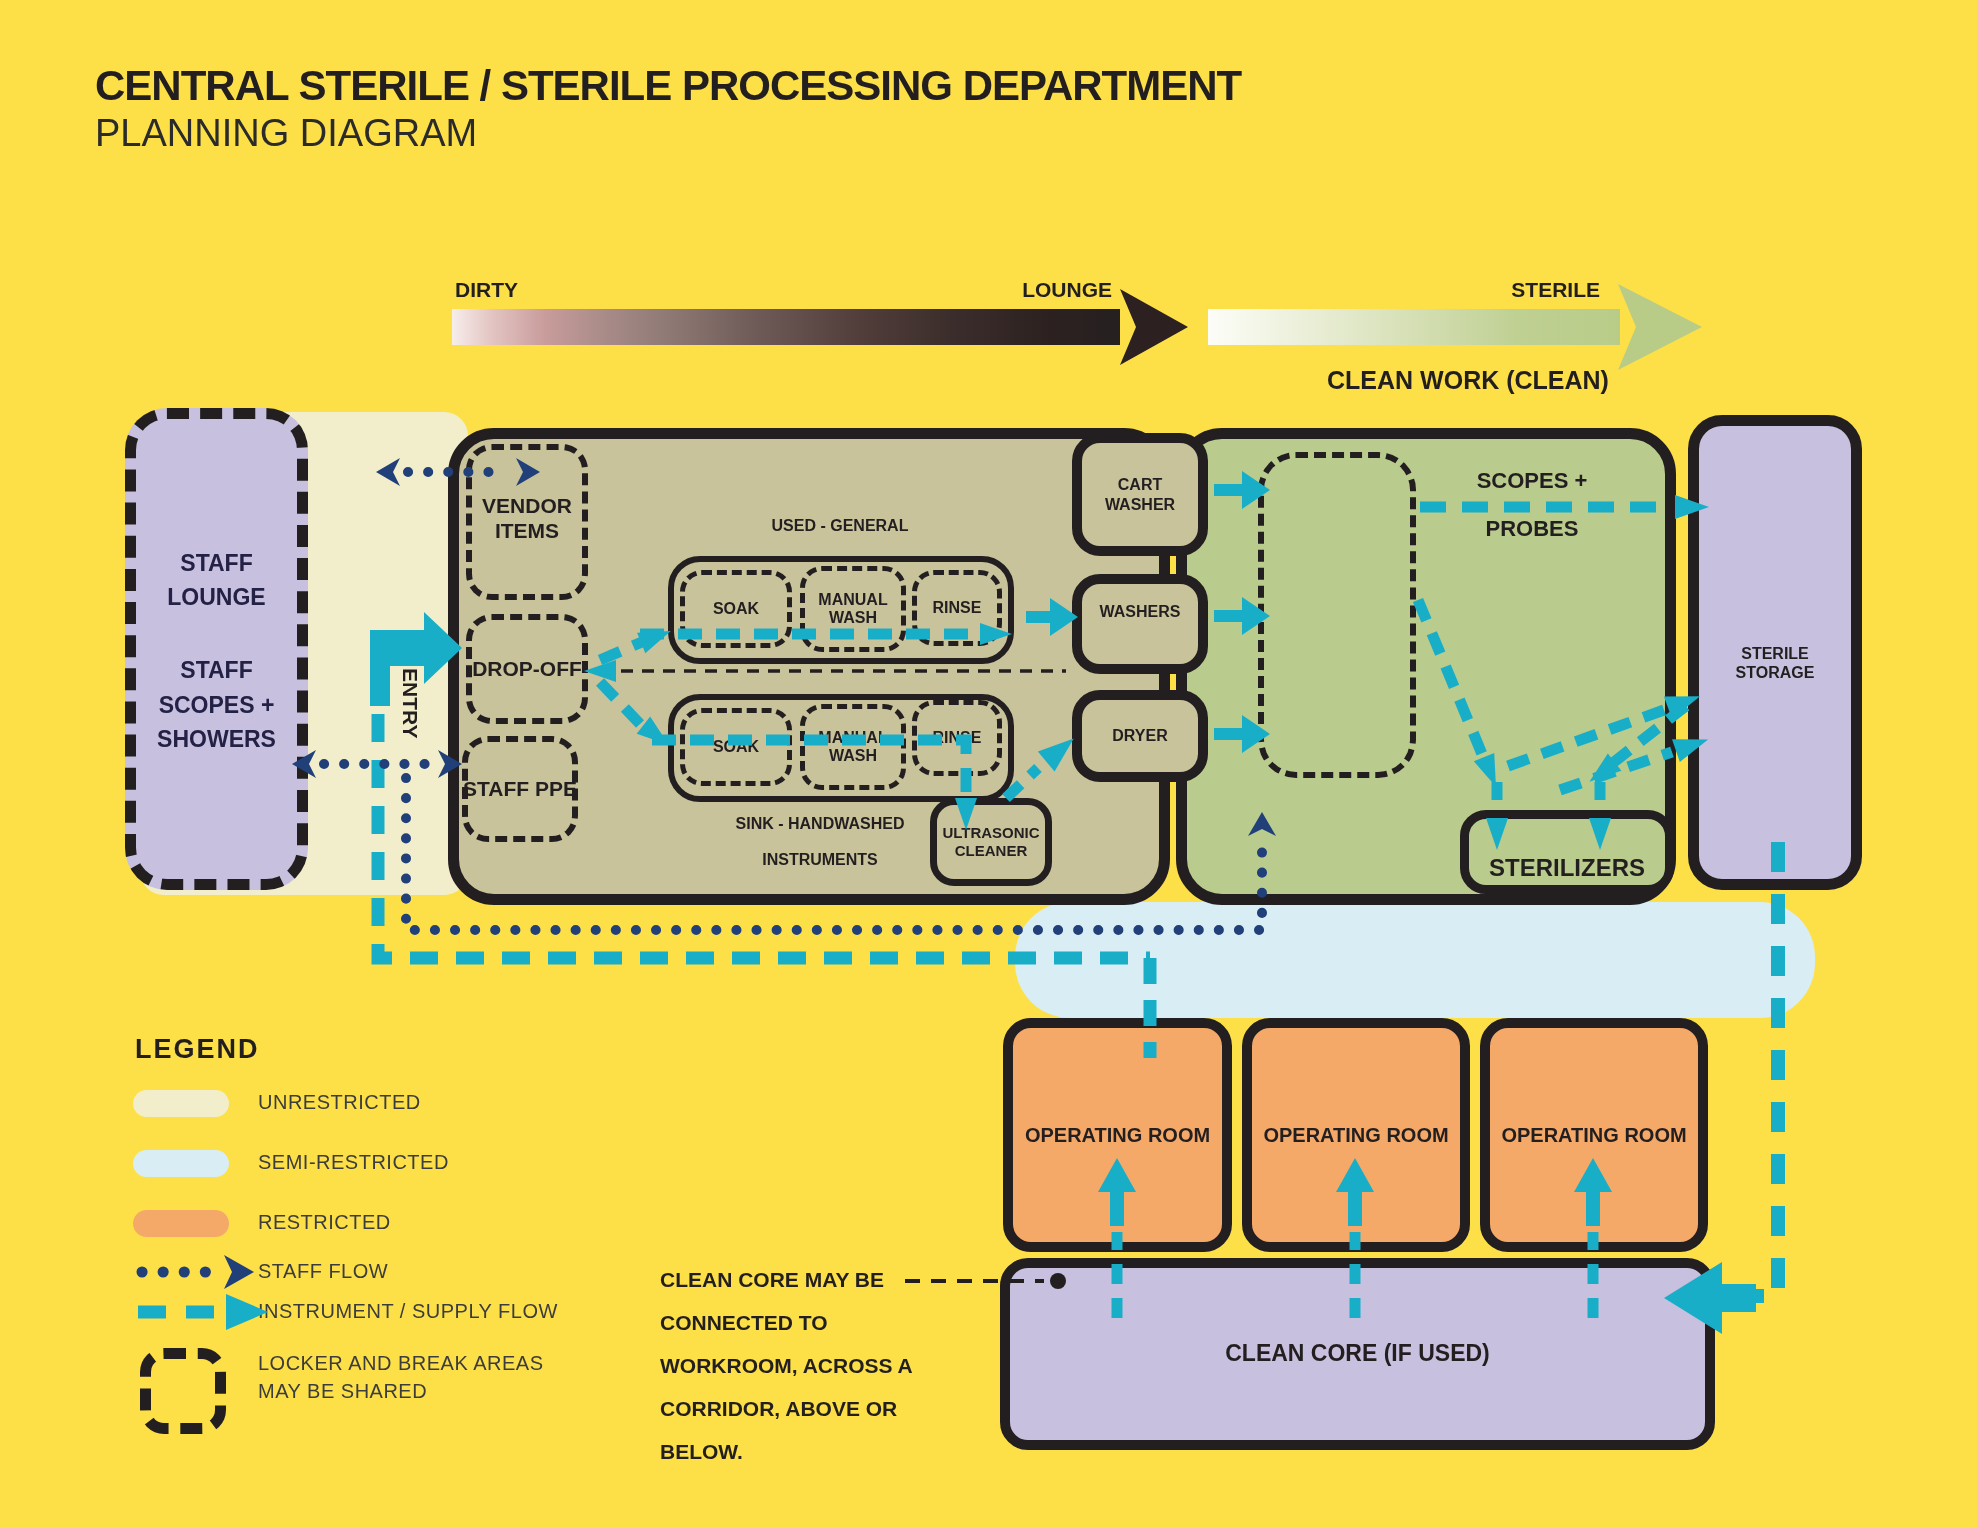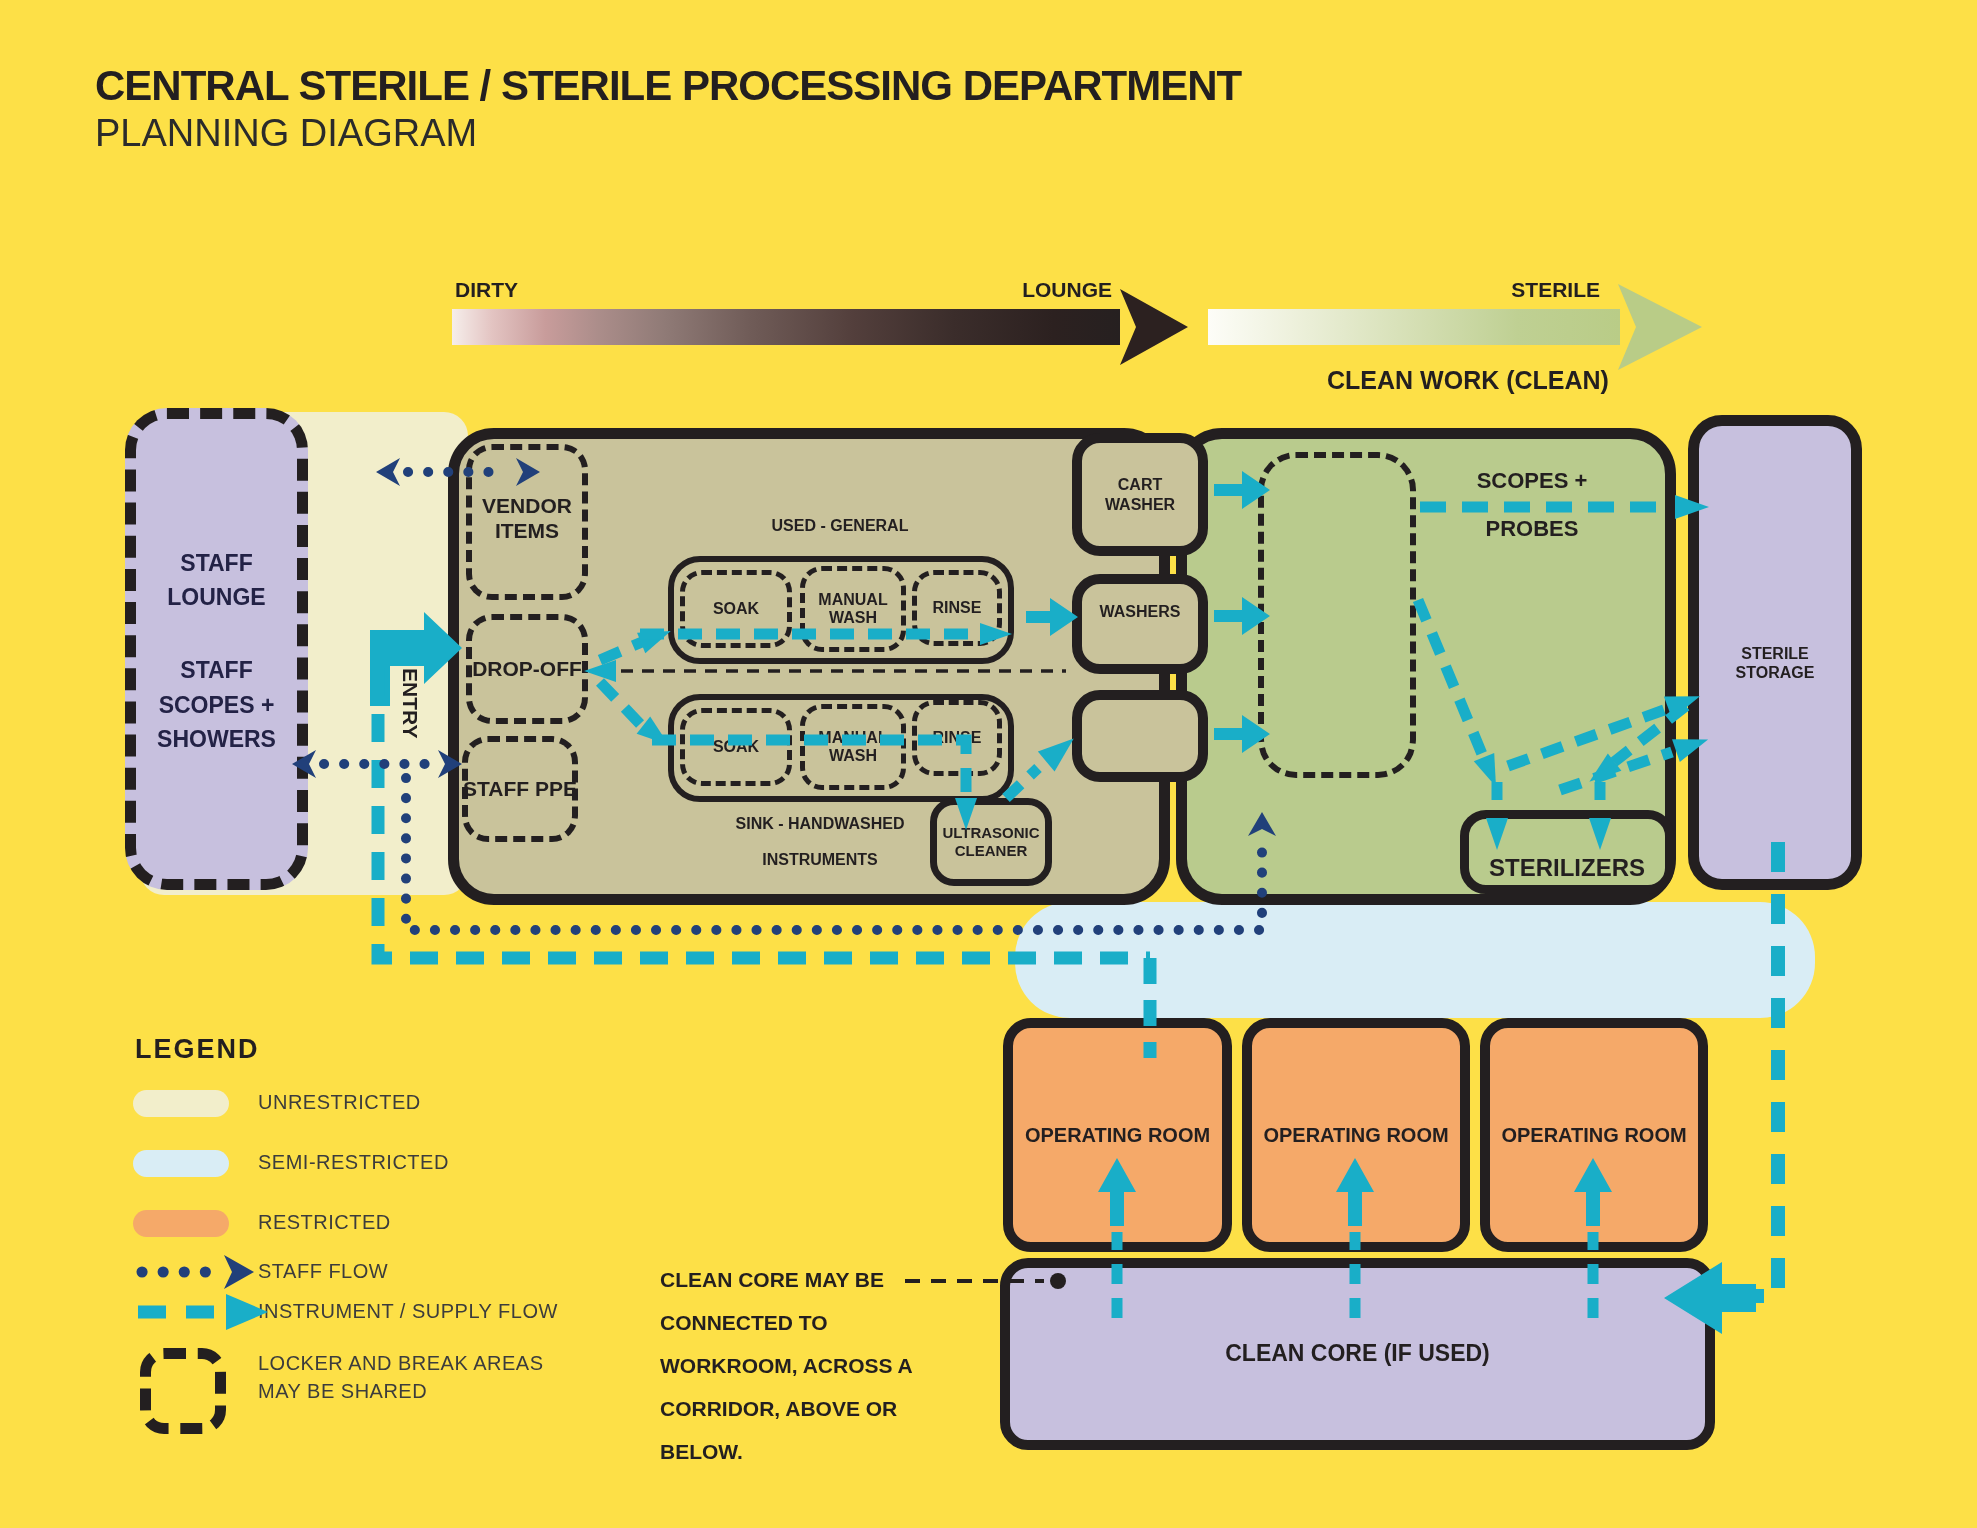--- a/index.html
+++ b/index.html
@@ -99,20 +99,21 @@
   </div>
 
   <div class="abs zone" style="left:1072px;top:433px;width:136px;height:123px;background:#c9c39b;border:10px solid #231f20;"></div>
   <div class="abs ctr box-label" style="left:1072px;top:433px;width:136px;height:123px;flex-direction:column;">
     <span>CART</span>
     <span>WASHER</span>
   </div>
   <div class="abs zone" style="left:1072px;top:574px;width:136px;height:100px;background:#c9c39b;border:10px solid #231f20;"></div>
   <div class="abs ctr box-label" style="left:1066px;top:574px;width:148px;height:76px;">WASHERS</div>
   <div class="abs zone" style="left:1072px;top:690px;width:136px;height:92px;background:#c9c39b;border:10px solid #231f20;"></div>
+  <div class="abs ctr box-label" style="left:1072px;top:690px;width:136px;height:92px;">DRYER</div>
 
   <div class="abs" style="left:1258px;top:452px;width:158px;height:326px;border:6px dashed #231f20;border-radius:38px;box-sizing:border-box;"></div>
   <div class="abs ctr box-label" style="left:1432px;top:468px;width:200px;font-size:22px;">SCOPES +</div>
   <div class="abs ctr box-label" style="left:1432px;top:516px;width:200px;font-size:22px;">PROBES</div>
   <div class="abs" style="left:1460px;top:810px;width:214px;height:84px;background:#b9cb8d;border:9px solid #231f20;border-radius:26px;box-sizing:border-box;"></div>
   <div class="abs ctr box-label" style="left:1460px;top:846px;width:214px;height:44px;font-size:24px;">STERILIZERS</div>
 
   <div class="abs zone" style="left:1003px;top:1018px;width:229px;height:234px;background:#f5a969;border:10px solid #231f20;"></div>
   <div class="abs ctr box-label" style="left:1003px;top:1018px;width:229px;height:234px;font-size:20px;">OPERATING ROOM</div>
   <div class="abs zone" style="left:1242px;top:1018px;width:228px;height:234px;background:#f5a969;border:10px solid #231f20;"></div>

